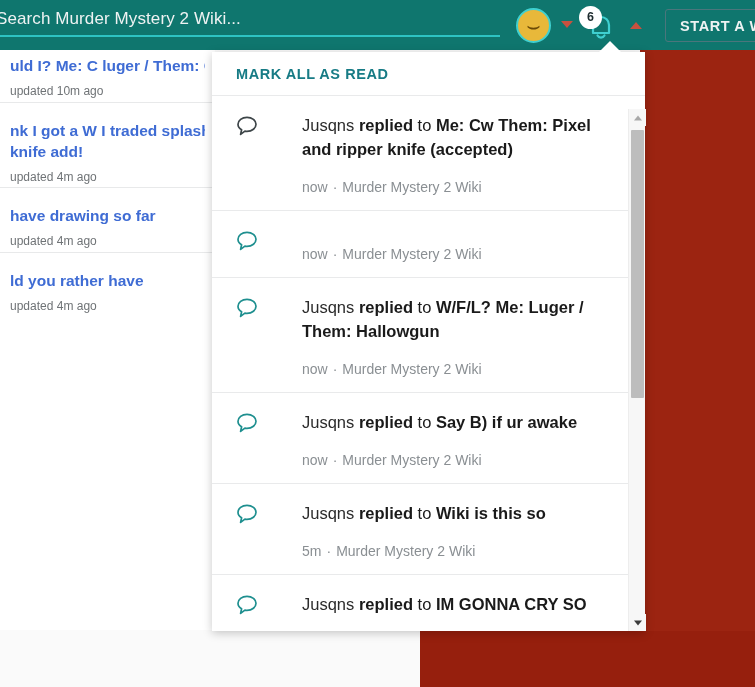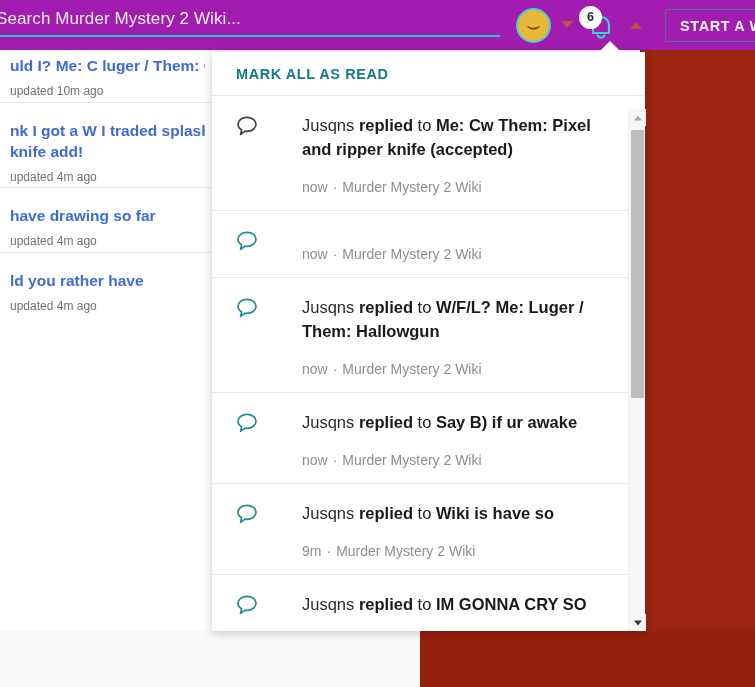--- a/index.html
+++ b/index.html
@@ -40,21 +40,21 @@
   .post-meta {
     color: #6f7376; font-size: 12px; line-height: 20px; margin-top: 5px;
   }
   .post-sep {
     position: absolute; left: 0; width: 215px; height: 1px; background: #e8e9ea;
   }
 
   
   .header {
     position: absolute; left: 0; top: 0; width: 755px; height: 50px;
-    background: #a21caf; z-index: 20;
+    background: #0f766e; z-index: 20;
   }
   .header-inner { position: relative; width: 100%; height: 100%; }
   .search-wrap {
     position: absolute; left: -6px; top: 6px; width: 506px; height: 38px;
   }
   .search-input {
     width: 100%; height: 31px; background: transparent; border: none;
     border-bottom: 2px solid #2ec3c3;
     color: #f2f5f5; font-size: 17px; font-family: "Liberation Sans", sans-serif;
     outline: none; padding: 0 2px 4px 2px; letter-spacing: .1px;
@@ -234,22 +234,22 @@
           <div class="notif-body">
             <div class="notif-text"><span class="actor">Jusqns </span><span class="verb">replied</span><span class="prep"> to </span><span class="subject">Say B) if ur awake</span></div>
             <div class="notif-meta"><span>now</span><span class="dot">·</span><span>Murder Mystery 2 Wiki</span></div>
           </div>
         </div>
         <div class="notif">
           <div class="notif-icon"><svg width="22" height="22" viewBox="0 0 22 22">
               <path d="M11 2.4 C5.9 2.4 2 5.5 2 9.3 C2 11.6 3.4 13.6 5.6 14.8 L4.6 19.4 L8.9 16.1 C9.6 16.2 10.3 16.3 11 16.3 C16.1 16.3 20 13.2 20 9.3 C20 5.5 16.1 2.4 11 2.4 Z" fill="none" stroke="#1e8f8f" stroke-width="1.7" stroke-linejoin="round"></path>
             </svg></div>
           <div class="notif-body">
-            <div class="notif-text"><span class="actor">Jusqns </span><span class="verb">replied</span><span class="prep"> to </span><span class="subject">Wiki is have so</span></div>
-            <div class="notif-meta"><span>9m</span><span class="dot">·</span><span>Murder Mystery 2 Wiki</span></div>
+            <div class="notif-text"><span class="actor">Jusqns </span><span class="verb">replied</span><span class="prep"> to </span><span class="subject">Wiki is this so</span></div>
+            <div class="notif-meta"><span>5m</span><span class="dot">·</span><span>Murder Mystery 2 Wiki</span></div>
           </div>
         </div>
         <div class="notif">
           <div class="notif-icon"><svg width="22" height="22" viewBox="0 0 22 22">
               <path d="M11 2.4 C5.9 2.4 2 5.5 2 9.3 C2 11.6 3.4 13.6 5.6 14.8 L4.6 19.4 L8.9 16.1 C9.6 16.2 10.3 16.3 11 16.3 C16.1 16.3 20 13.2 20 9.3 C20 5.5 16.1 2.4 11 2.4 Z" fill="none" stroke="#1e8f8f" stroke-width="1.7" stroke-linejoin="round"></path>
             </svg></div>
           <div class="notif-body">
             <div class="notif-text"><span class="actor">Jusqns </span><span class="verb">replied</span><span class="prep"> to </span><span class="subject">IM GONNA CRY SO MUVH</span></div>
           </div>
         </div>

